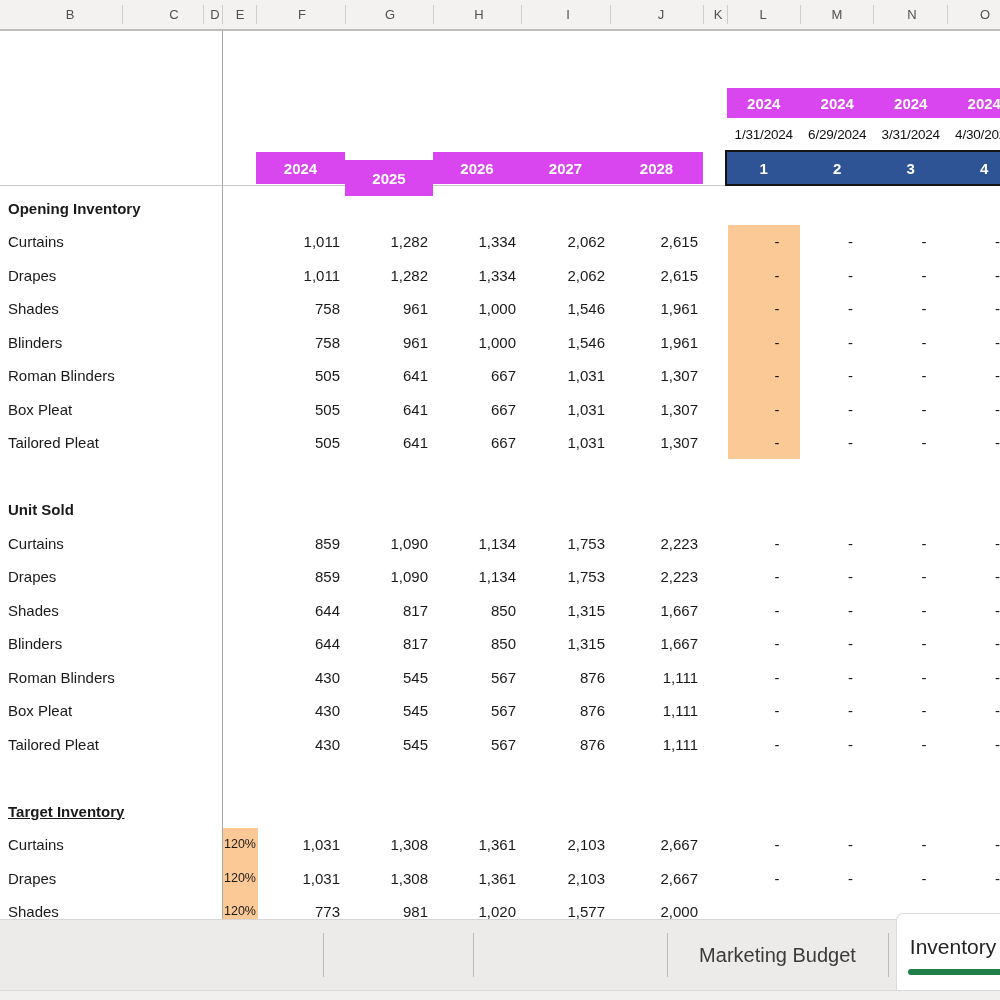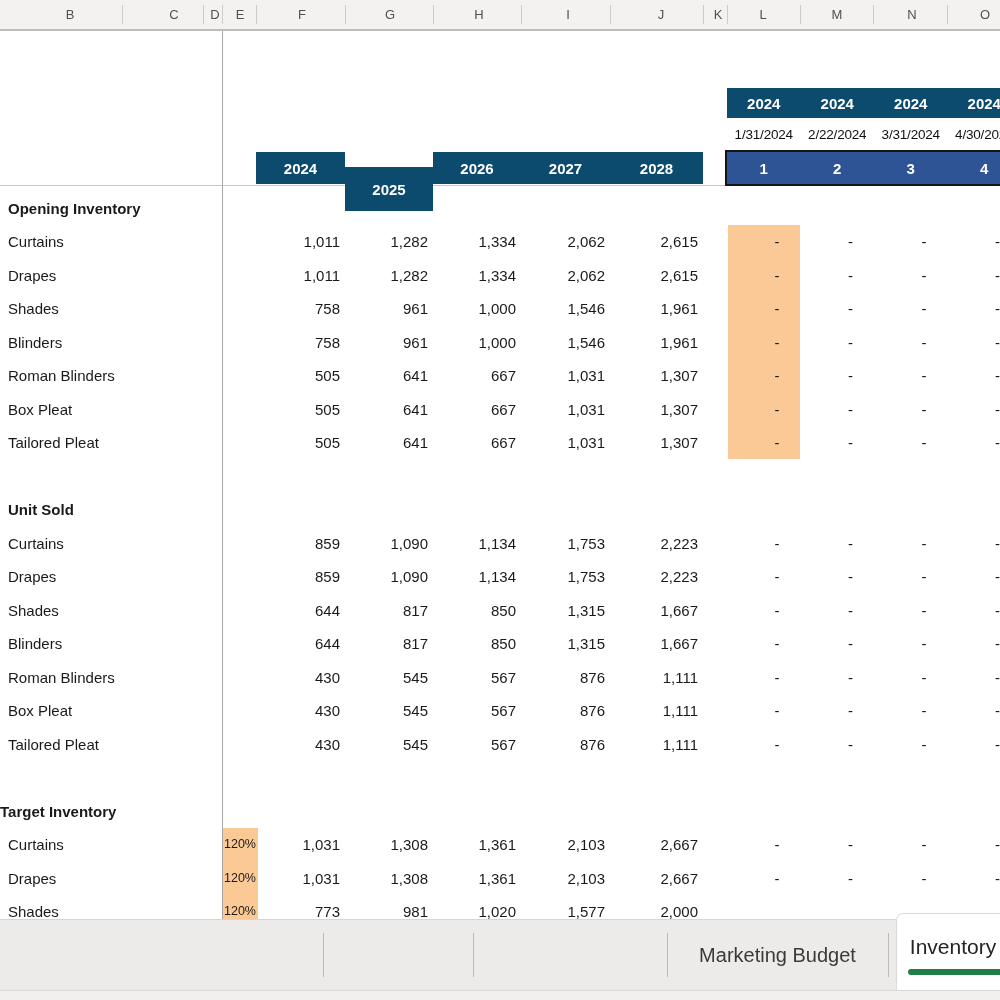--- a/index.html
+++ b/index.html
@@ -13,21 +13,21 @@
   .col-tick{position:absolute;top:5px;height:19px;width:1px;background:#cfcdcb;}
   
   #title-box{position:absolute;left:0;top:34px;width:223px;height:50px;background:#2f5496;
     display:flex;align-items:center;z-index:3;}
   #title-box span{color:#ffffff;font-weight:bold;font-size:23px;padding-left:10px;letter-spacing:0.2px;}
   
   .cell{position:absolute;display:flex;align-items:center;font-size:15px;color:#1a1a1a;line-height:1;}
   .right{justify-content:flex-end;}
   .center{justify-content:center;}
   .bold{font-weight:bold;}
-  .band{background:#0c4a6e;color:#ffffff;font-weight:bold;}
+  .band{background:#d946ef;color:#ffffff;font-weight:bold;}
   .date{font-size:13.5px;color:#101010;letter-spacing:-0.2px;}
   .pct{font-size:12.5px;background:#fbc995;}
   
   #vline{position:absolute;left:222px;top:31px;width:1px;height:888px;background:#a9a7a5;z-index:2;}
   #hline{position:absolute;left:0;top:185px;width:1000px;height:1px;background:#c9c7c5;}
   
   #tabbar{position:absolute;left:0;top:919px;width:1000px;height:71px;background:#edebe9;
     border-top:1px solid #d8d6d4;z-index:10;}
   #bottom-strip{position:absolute;left:0;top:990px;width:1000px;height:10px;background:#f2f0ee;
     border-top:1px solid #dbd9d7;z-index:11;}
@@ -79,25 +79,25 @@
 
   <div id="vline"></div>
   <div id="hline"></div>
 
   <div id="grid">
       <div class="cell band center" style="left: 727px; top: 88px; width: 73.5px; height: 30px;">2024</div>
       <div class="cell band center" style="left: 800.5px; top: 88px; width: 73.5px; height: 30px;">2024</div>
       <div class="cell band center" style="left: 874px; top: 88px; width: 73.5px; height: 30px;">2024</div>
       <div class="cell band center" style="left: 947.5px; top: 88px; width: 73.5px; height: 30px;">2024</div>
       <div class="cell date center" style="left: 727px; top: 118px; width: 73.5px; height: 34px;">1/31/2024</div>
-      <div class="cell date center" style="left: 800.5px; top: 118px; width: 73.5px; height: 34px;">2/22/2024</div>
+      <div class="cell date center" style="left: 800.5px; top: 118px; width: 73.5px; height: 34px;">6/29/2024</div>
       <div class="cell date center" style="left: 874px; top: 118px; width: 73.5px; height: 34px;">3/31/2024</div>
       <div class="cell date center" style="left: 947.5px; top: 118px; width: 73.5px; height: 34px;">4/30/2024</div>
       <div class="cell band center" style="left: 256px; top: 152px; width: 89px; height: 32px;">2024</div>
-      <div class="cell band center" style="left: 345px; top: 167px; width: 88px; height: 44px;">2025</div>
+      <div class="cell band center" style="left: 345px; top: 160px; width: 88px; height: 36px;">2025</div>
       <div class="cell band center" style="left: 433px; top: 152px; width: 88px; height: 32px;">2026</div>
       <div class="cell band center" style="left: 521px; top: 152px; width: 89px; height: 32px;">2027</div>
       <div class="cell band center" style="left: 610px; top: 152px; width: 93px; height: 32px;">2028</div>
       <div class="" style="position: absolute; left: 727px; top: 152px; width: 294px; height: 32px; background: rgb(47, 84, 150);"></div>
       <div class="cell band center" style="left: 727px; top: 152px; width: 73.5px; height: 32px; background: none;">1</div>
       <div class="cell band center" style="left: 800.5px; top: 152px; width: 73.5px; height: 32px; background: none;">2</div>
       <div class="cell band center" style="left: 874px; top: 152px; width: 73.5px; height: 32px; background: none;">3</div>
       <div class="cell band center" style="left: 947.5px; top: 152px; width: 73.5px; height: 32px; background: none;">4</div>
       <div class="" style="position: absolute; left: 725px; top: 150px; width: 298px; height: 32px; border: 2px solid rgb(20, 20, 20); pointer-events: none;"></div>
       <div class="" style="position: absolute; left: 727.5px; top: 224.75px; width: 72.5px; height: 234.5px; background: rgb(251, 201, 149);"></div>
@@ -236,21 +236,21 @@
       <div class="cell" style="left: 8px; top: 727.25px; width: 210px; height: 33.5px;">Tailored Pleat</div>
       <div class="cell right" style="left: 256px; top: 727.25px; width: 89px; height: 33.5px; padding-right: 5px; box-sizing: border-box;">430</div>
       <div class="cell right" style="left: 345px; top: 727.25px; width: 88px; height: 33.5px; padding-right: 5px; box-sizing: border-box;">545</div>
       <div class="cell right" style="left: 433px; top: 727.25px; width: 88px; height: 33.5px; padding-right: 5px; box-sizing: border-box;">567</div>
       <div class="cell right" style="left: 521px; top: 727.25px; width: 89px; height: 33.5px; padding-right: 5px; box-sizing: border-box;">876</div>
       <div class="cell right" style="left: 610px; top: 727.25px; width: 93px; height: 33.5px; padding-right: 5px; box-sizing: border-box;">1,111</div>
       <div class="cell right" style="left: 727px; top: 727.25px; width: 73.5px; height: 33.5px; padding-right: 21px; box-sizing: border-box;">-</div>
       <div class="cell right" style="left: 800.5px; top: 727.25px; width: 73.5px; height: 33.5px; padding-right: 21px; box-sizing: border-box;">-</div>
       <div class="cell right" style="left: 874px; top: 727.25px; width: 73.5px; height: 33.5px; padding-right: 21px; box-sizing: border-box;">-</div>
       <div class="cell right" style="left: 947.5px; top: 727.25px; width: 73.5px; height: 33.5px; padding-right: 21px; box-sizing: border-box;">-</div>
-      <div class="cell bold" style="left: 0; top: 794.25px; width: 240px; height: 33.5px;">Target Inventory</div>
+      <div class="cell bold" style="left: 8px; top: 794.25px; width: 240px; height: 33.5px; text-decoration: underline;">Target Inventory</div>
       <div class="cell" style="left: 8px; top: 827.75px; width: 210px; height: 33.5px;">Curtains</div>
       <div class="cell pct right" style="left: 223px; top: 827.75px; width: 35px; height: 33.5px; padding-right: 2px; box-sizing: border-box;">120%</div>
       <div class="cell right" style="left: 256px; top: 827.75px; width: 89px; height: 33.5px; padding-right: 5px; box-sizing: border-box;">1,031</div>
       <div class="cell right" style="left: 345px; top: 827.75px; width: 88px; height: 33.5px; padding-right: 5px; box-sizing: border-box;">1,308</div>
       <div class="cell right" style="left: 433px; top: 827.75px; width: 88px; height: 33.5px; padding-right: 5px; box-sizing: border-box;">1,361</div>
       <div class="cell right" style="left: 521px; top: 827.75px; width: 89px; height: 33.5px; padding-right: 5px; box-sizing: border-box;">2,103</div>
       <div class="cell right" style="left: 610px; top: 827.75px; width: 93px; height: 33.5px; padding-right: 5px; box-sizing: border-box;">2,667</div>
       <div class="cell right" style="left: 727px; top: 827.75px; width: 73.5px; height: 33.5px; padding-right: 21px; box-sizing: border-box;">-</div>
       <div class="cell right" style="left: 800.5px; top: 827.75px; width: 73.5px; height: 33.5px; padding-right: 21px; box-sizing: border-box;">-</div>
       <div class="cell right" style="left: 874px; top: 827.75px; width: 73.5px; height: 33.5px; padding-right: 21px; box-sizing: border-box;">-</div>

